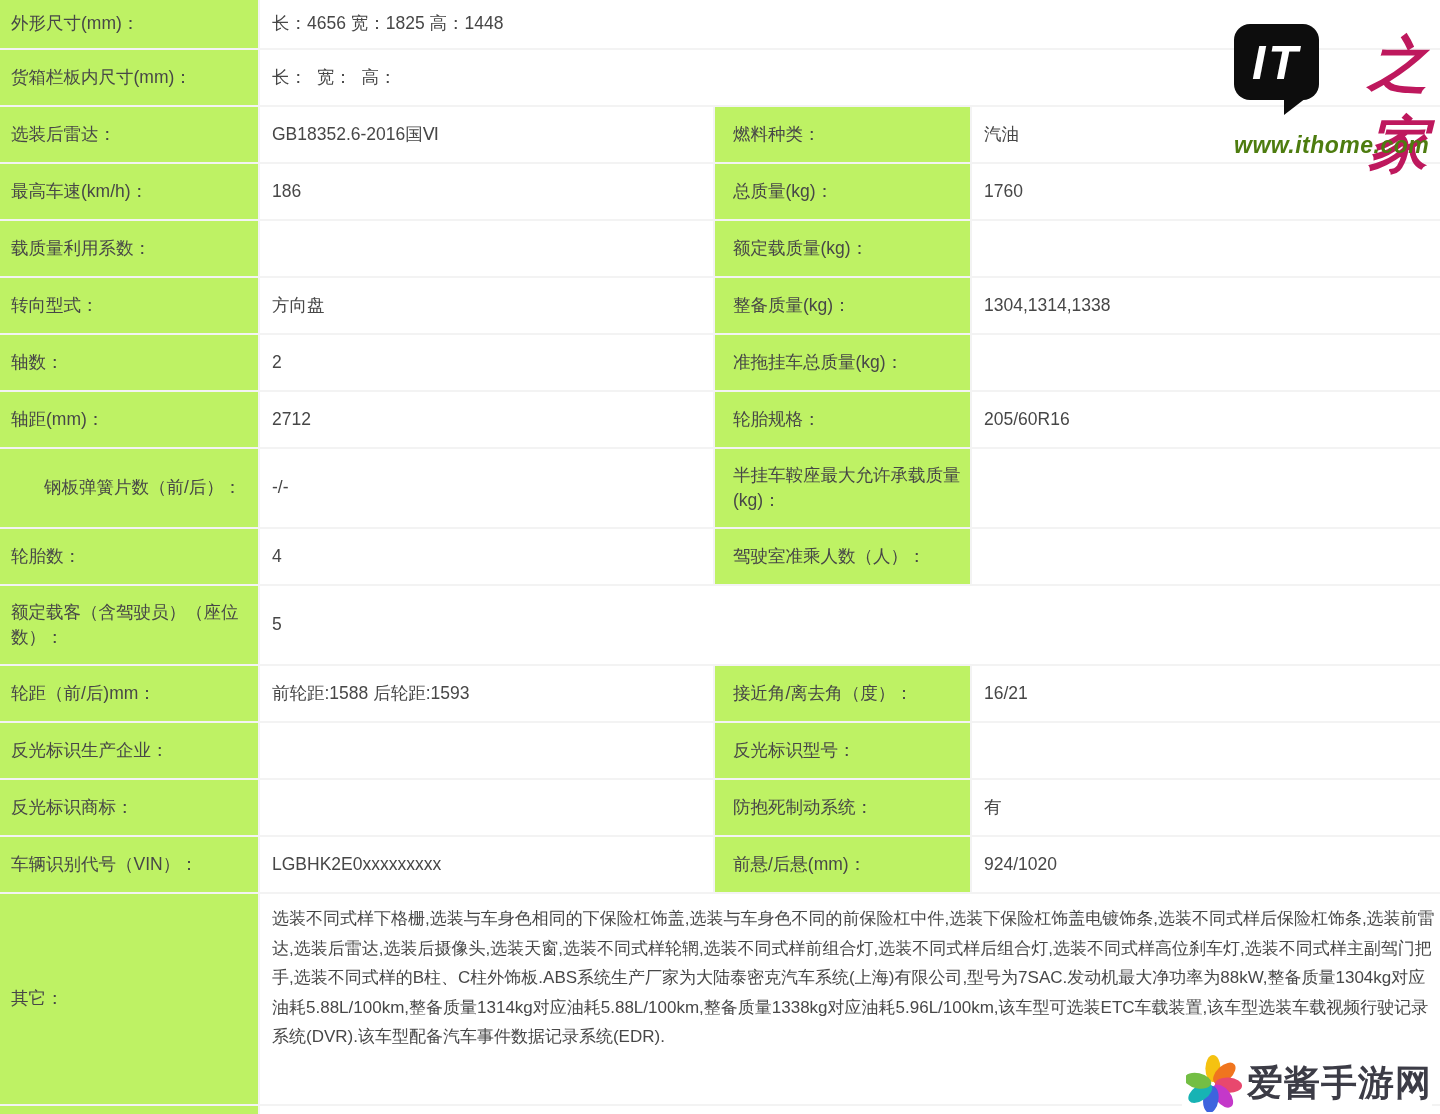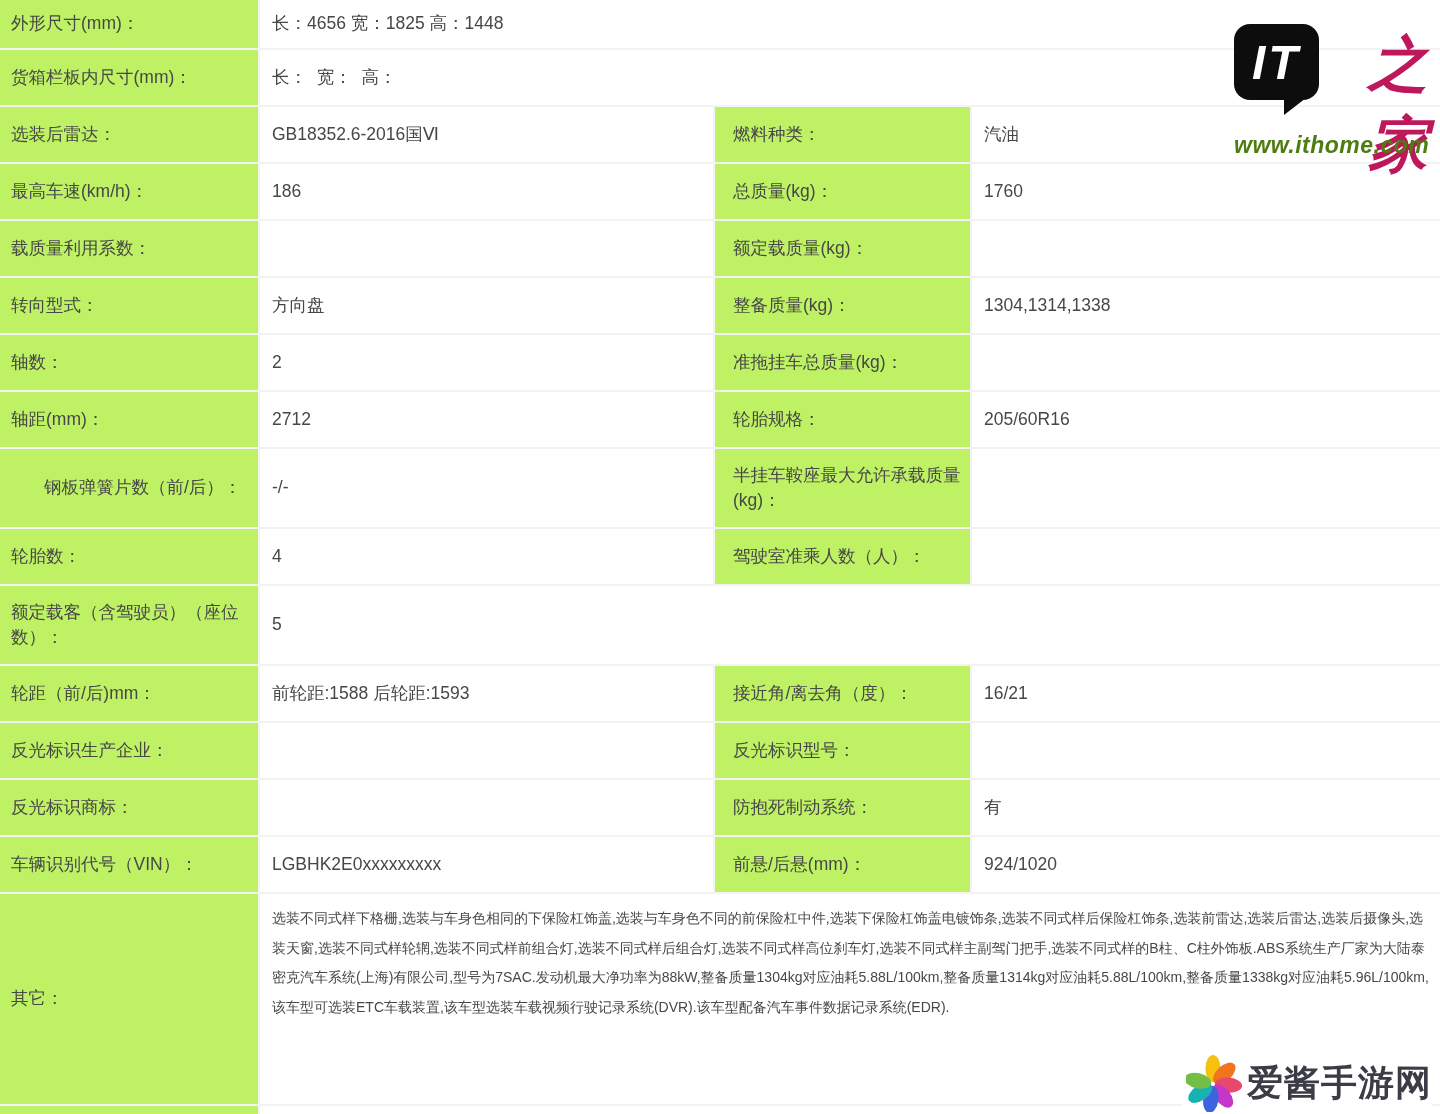--- a/index.html
+++ b/index.html
@@ -14,21 +14,21 @@
     grid-template-columns:258px 453px 255px 1fr;
     grid-template-rows:48px 55px 55px 55px 55px 55px 55px 55px 78px 55px 78px 55px 55px 55px 55px 210px 8px;
     gap:2px;background:#f3f3f3;
   }
   .cell{display:flex;align-items:center;font-size:17.5px;line-height:1.45;overflow:hidden;}
   .lab{background:#bef264;padding:0 8px 0 11px;color:#474747;}
   .lab.c3{padding-left:18px;}
   .val{background:#fff;padding:0 14px 0 12px;white-space:pre-wrap;color:#474747;}
   .val.para{
     display:block;align-items:flex-start;
-    padding:10px 4px 0 12px;font-size:14px;line-height:29.5px;
+    padding:10px 4px 0 12px;font-size:17px;line-height:29.5px;
   }
   
   .ithome{position:absolute;top:24px;right:12px;width:194px;text-align:right;font-style:italic;}
   .logo-row{display:flex;align-items:flex-start;justify-content:center;gap:8px;height:92px;}
   .bubble{position:relative;width:100px;height:76px;background:#0d0d0d;border-radius:16px;
           display:flex;align-items:center;justify-content:center;}
   .bubble .it-text{color:#fff;font-weight:bold;font-size:48px;letter-spacing:3px;
           font-family:"Liberation Sans",sans-serif;}
   .bubble .tail{position:absolute;bottom:-15px;left:50px;width:0;height:0;
           border-top:17px solid #0d0d0d;border-right:22px solid transparent;}

